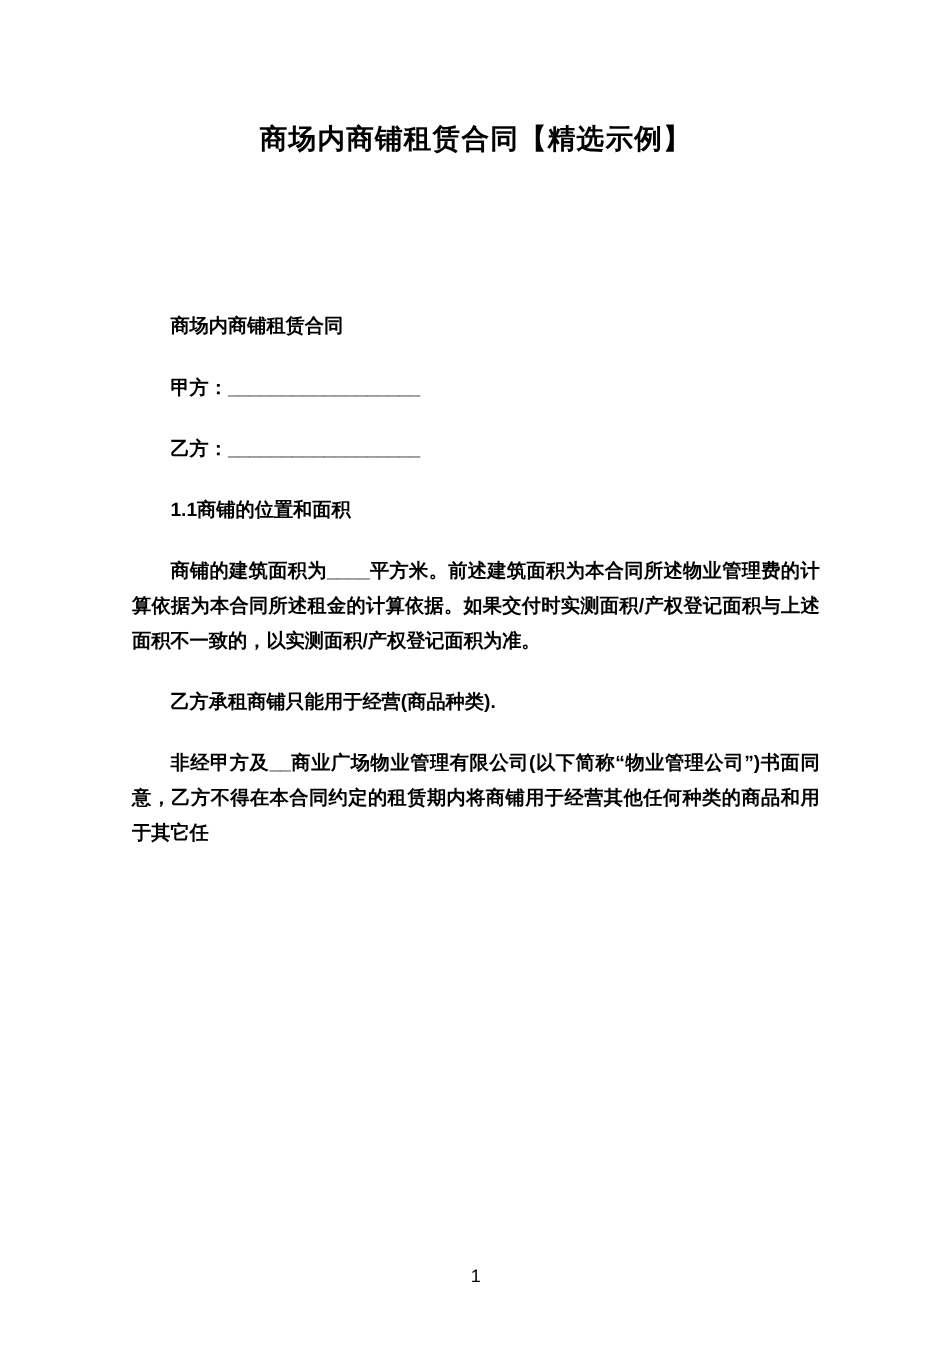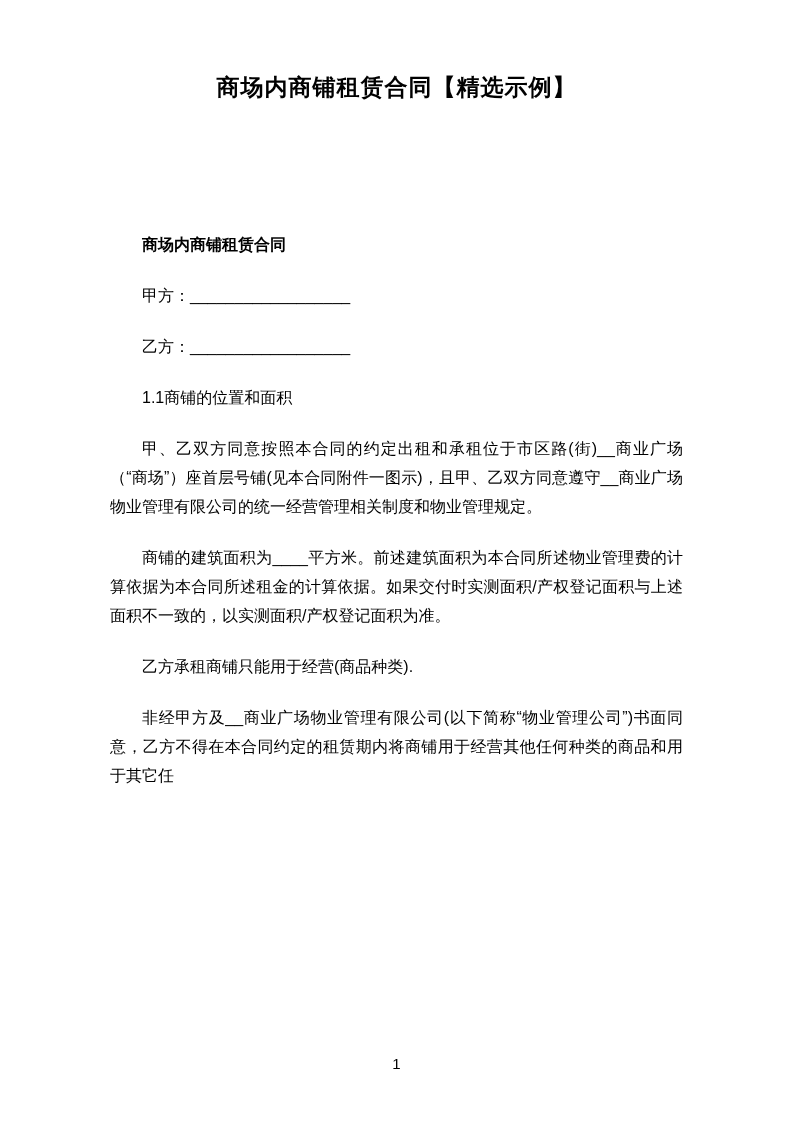--- a/index.html
+++ b/index.html
@@ -7,40 +7,41 @@
     padding: 0;
     background: #ffffff;
   }
   .page {
     position: relative;
     width: 793px;
     height: 1122px;
     margin: 0 auto;
     background: #ffffff;
     box-sizing: border-box;
-    padding: 72px 110px 0 110px;
+    padding: 100px 110px 0 110px;
     font-family: "Liberation Sans", "DejaVu Sans", sans-serif;
     color: #000000;
     overflow: hidden;
   }
   .doc-title {
     text-align: center;
     font-size: 23px;
     font-weight: bold;
     line-height: 30px;
     margin: 0 0 128px 0;
     letter-spacing: 1px;
   }
   .para {
     font-size: 16px;
     line-height: 29px;
     margin: 0 0 22px 0;
     text-indent: 2em;
     text-align: justify;
     word-break: break-all;
+    font-weight: bold;
   }
   .para.bold {
     font-weight: bold;
   }
   .page-number {
     position: absolute;
     left: 0;
     right: 0;
     bottom: 48px;
     text-align: center;
@@ -58,21 +59,20 @@
   <p class="para bold">商场内商铺租赁合同</p>
 
   <p class="para">甲方：__________________</p>
 
   <p class="para">乙方：__________________</p>
 
 
 
   <p class="para">1.1商铺的位置和面积</p>
 
-  <p class="para">甲、乙双方同意按照本合同的约定出租和承租位于市区路(街)__商业广场（“商场”）座首层号铺(见本合同附件一图示)，且甲、乙双方同意遵守__商业广场物业管理有限公司的统一经营管理相关制度和物业管理规定。</p>
 
   <p class="para">商铺的建筑面积为____平方米。前述建筑面积为本合同所述物业管理费的计算依据为本合同所述租金的计算依据。如果交付时实测面积/产权登记面积与上述面积不一致的，以实测面积/产权登记面积为准。</p>
 
 
   <p class="para">乙方承租商铺只能用于经营(商品种类).</p>
 
   <p class="para">非经甲方及__商业广场物业管理有限公司(以下简称“物业管理公司”)书面同意，乙方不得在本合同约定的租赁期内将商铺用于经营其他任何种类的商品和用于其它任</p>
 
   <div class="page-number">1</div>
 

